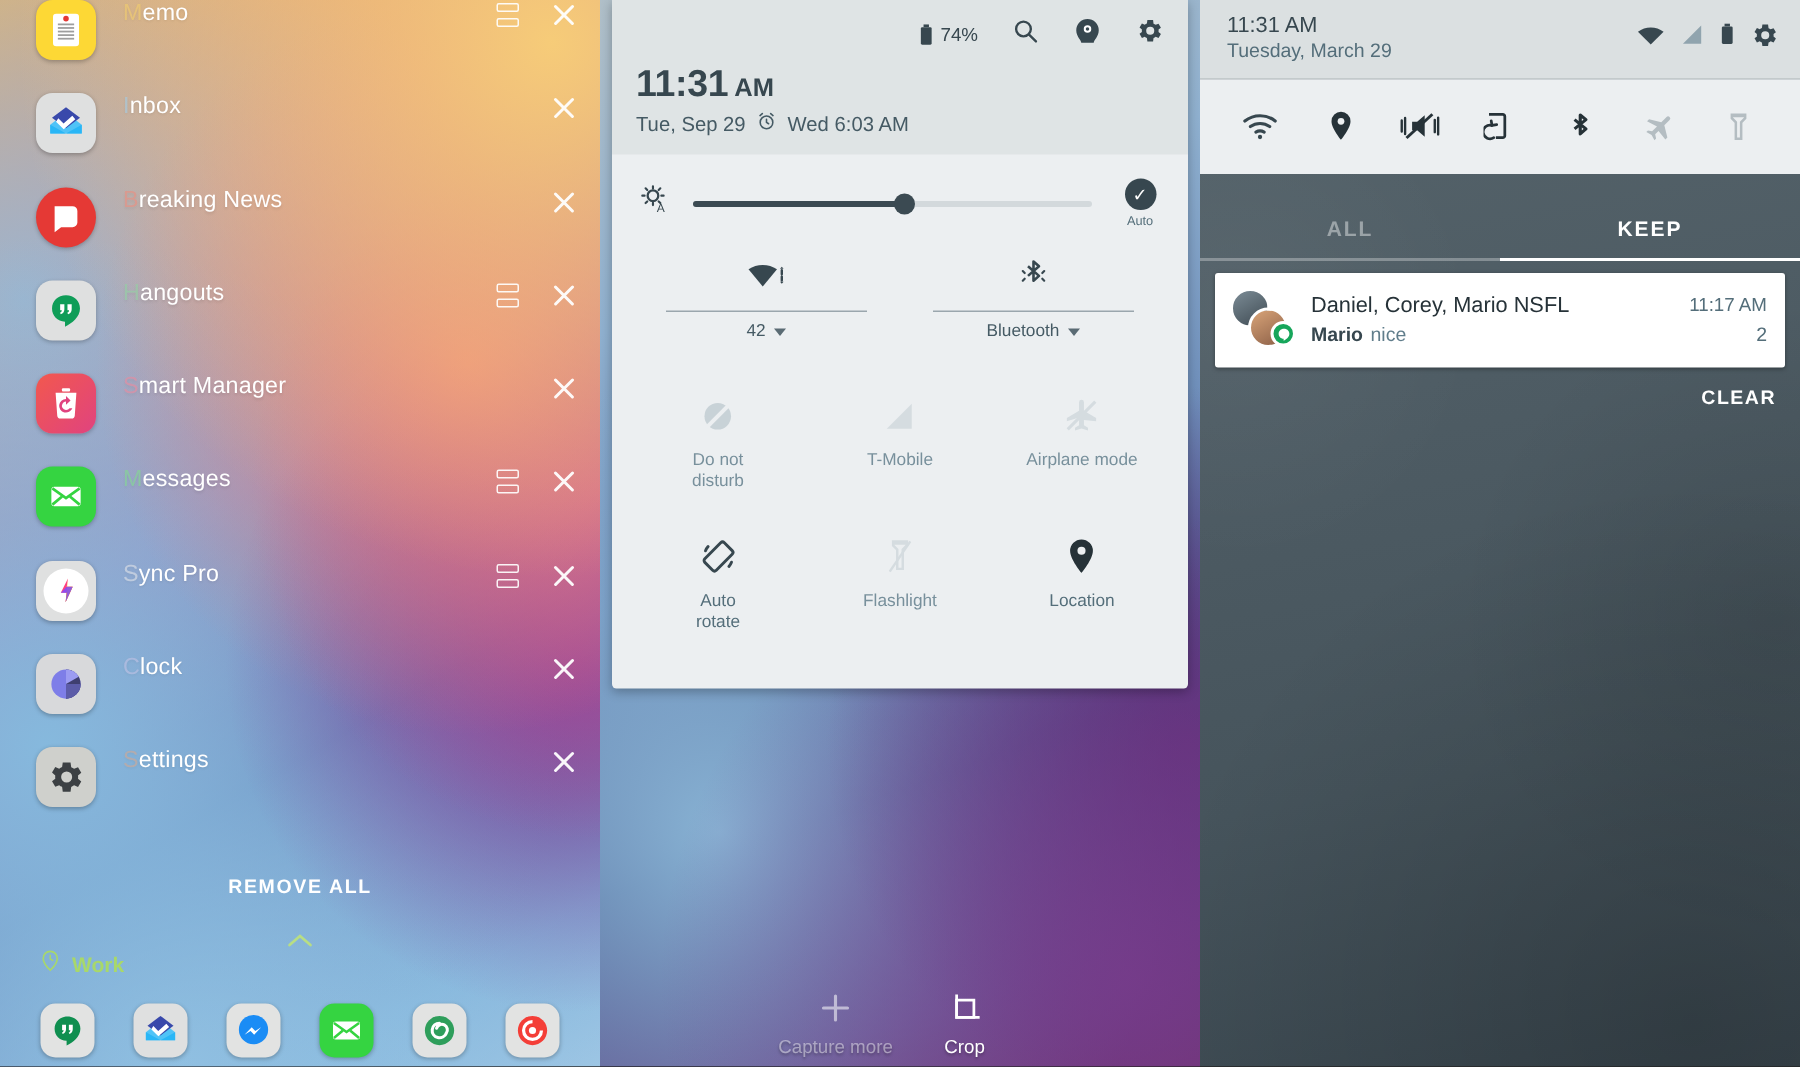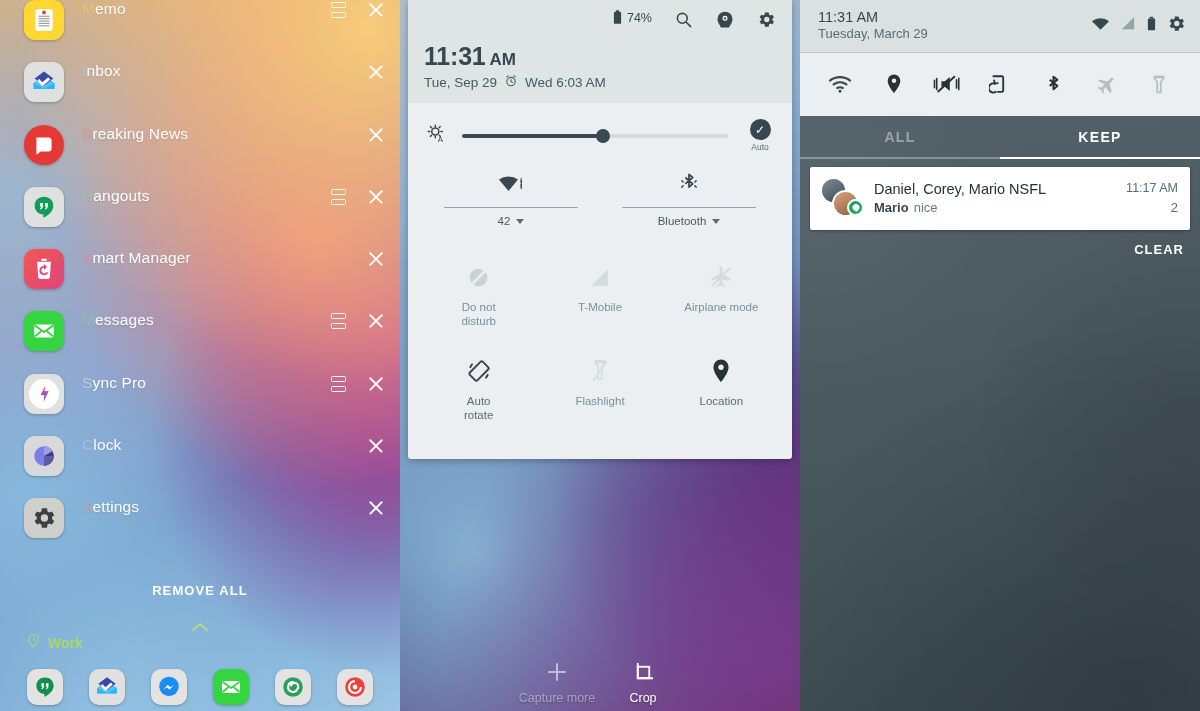--- a/index.html
+++ b/index.html
@@ -84,21 +84,21 @@
       linear-gradient(160deg, #b0bfc8 0%, #8fb0cf 26%, #6f8fbb 48%, #3d4a82 70%, #5b3c7e 88%, #6b2f63 100%);
   }
   .qs-card {
     position: absolute; left: 8px; top: 0; width: 384px;
     background: #eceff1; border-radius: 0 0 3px 3px;
     box-shadow: 0 2px 7px rgba(0,0,0,0.28);
     overflow: hidden;
   }
   .qs-head { background: #dfe4e5; padding: 10px 16px 12px 16px; }
   .qs-head-icons {
-    display: flex; align-items: flex-start; justify-content: flex-end; gap: 22px;
+    display: flex; align-items: center; justify-content: flex-end; gap: 22px;
     height: 26px; color: #37474f;
   }
   .qs-batt { display: flex; align-items: center; gap: 5px; font-size: 12.5px; color: #37474f; }
   .qs-time { margin-top: 6px; color: #37474f; }
   .qs-time .hh { font-size: 25px; font-weight: bold; letter-spacing: -0.2px; }
   .qs-time .ampm { font-size: 17px; font-weight: bold; margin-left: 4px; }
   .qs-date {
     margin-top: 3px; font-size: 13.5px; color: #455a64;
     display: flex; align-items: center; gap: 7px;
   }
@@ -171,21 +171,21 @@
   .ns-quick {
     background: #eceff1; padding: 16px 14px 17px 14px;
     display: flex; align-items: center; justify-content: space-around;
     color: #37474f;
   }
   .ns-quick .qi { width: 34px; height: 30px; display: flex; align-items: center; justify-content: center; }
   .ns-quick .qi.off { opacity: .33; }
 
   .ns-tabs { display: flex; position: relative; }
   .ns-tab {
-    flex: 1; text-align: center; padding: 13px 0 12px 0;
+    flex: 1; text-align: center; padding: 28px 0 12px 0;
     font-size: 14px; font-weight: bold; letter-spacing: 1.3px;
     color: rgba(255,255,255,0.42);
   }
   .ns-tab.active { color: #fff; }
   .ns-tab-rule { height: 2px; background: rgba(255,255,255,0.30); display: flex; }
   .ns-tab-rule i { flex: 1; display: block; }
   .ns-tab-rule i.on { background: #fff; }
 
   .notif-card {
     margin: 8px 10px 0 10px; background: #fff; border-radius: 2px;

